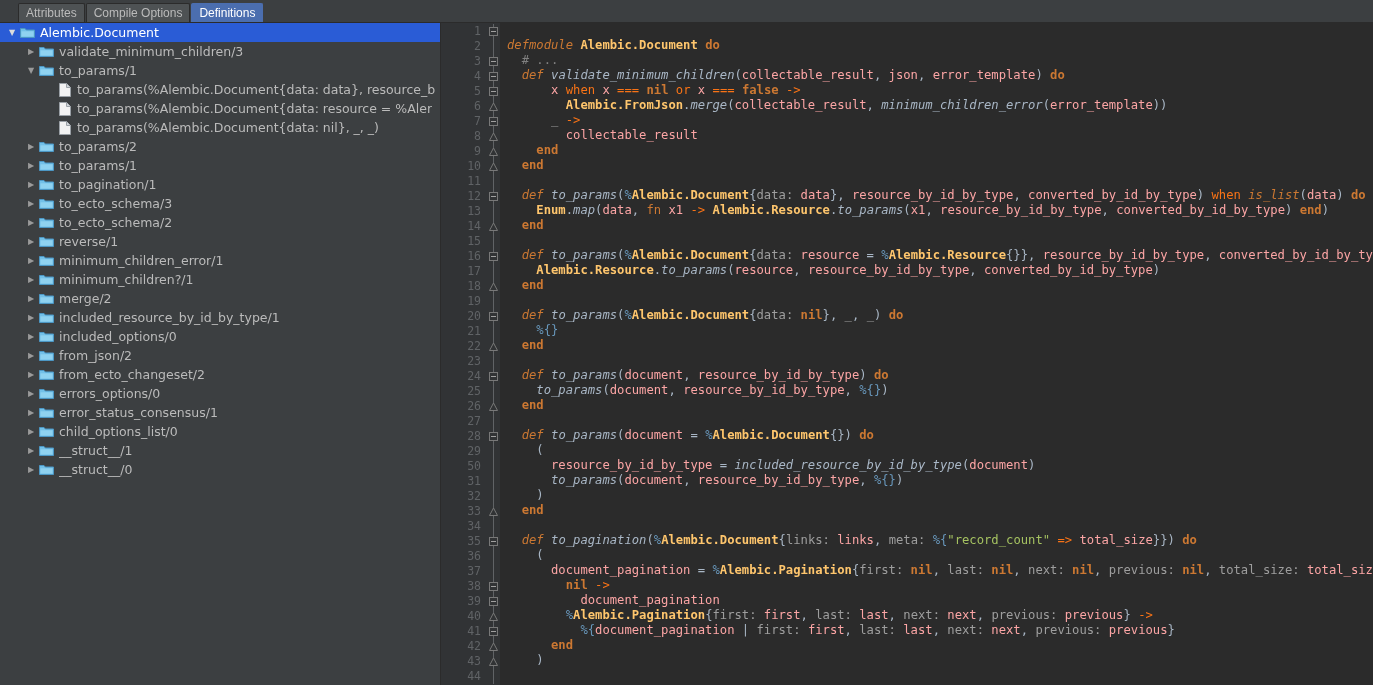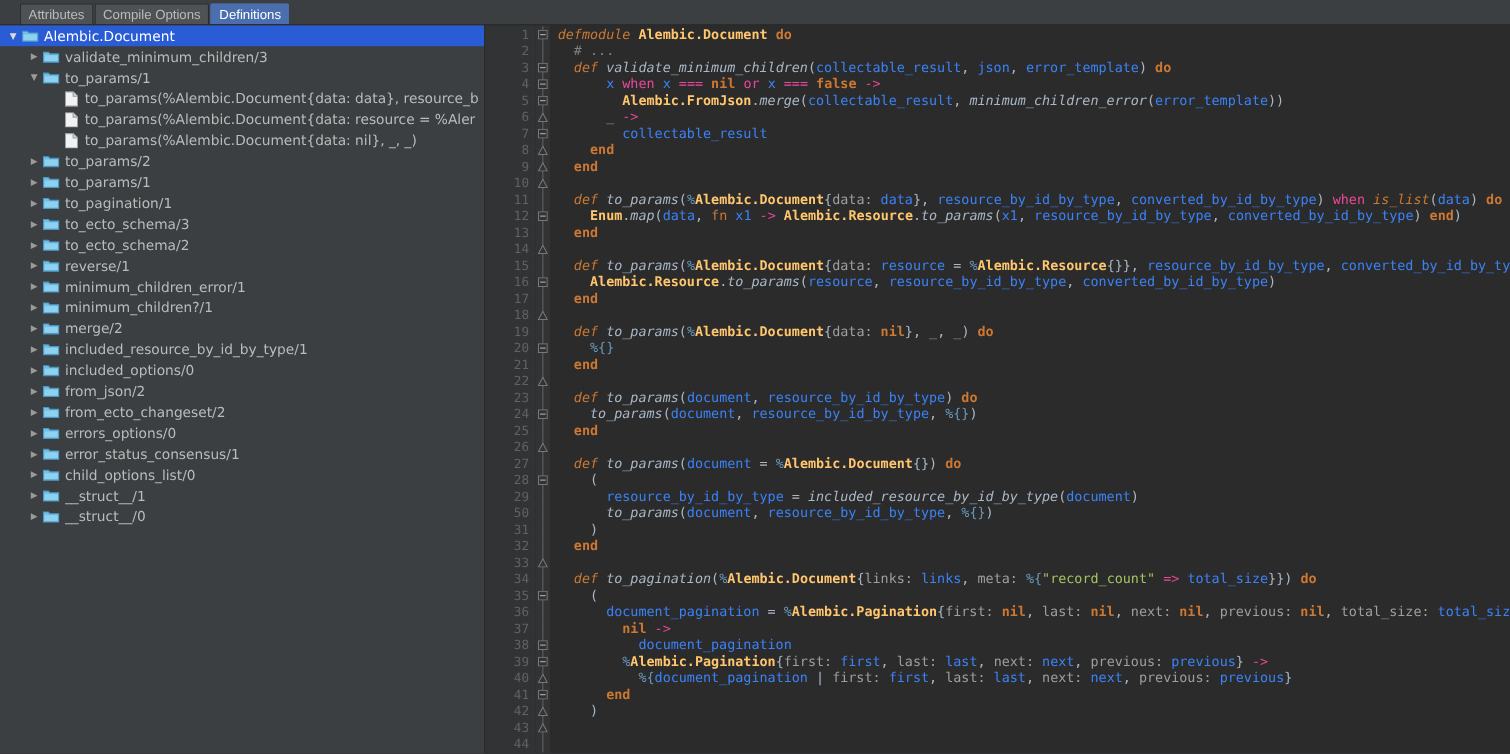--- a/index.html
+++ b/index.html
@@ -156,21 +156,21 @@
   .fold .fline {
     position: absolute;
     left: 6px; top: 0; bottom: 0;
     width: 1px;
     background: #606366;
   }
   .code-area {
     flex: 1 1 auto;
     background: #2b2b2b;
     position: relative;
-    padding-top: 1px;
+    padding-top: 15px;
     overflow: hidden;
   }
   .cl {
     height: 15px;
     line-height: 15px;
     font-family: "DejaVu Sans Mono", monospace;
     font-size: 12.2px;
     white-space: pre;
     color: #a9b7c6;
     padding-left: 6px;
@@ -178,23 +178,23 @@
     z-index: 2;
   }
 
   
   .kw      { color: #cc7832; font-style: italic; }
   .kwb     { color: #cc7832; font-weight: bold; }
   .kwp     { color: #cc7832; }
   .mod     { color: #ffc66d; font-weight: bold; }
   .fn      { color: #cc7832; font-style: italic; }
   .fni     { color: #a9b7c6; font-style: italic; }
-  .var     { color: #3b82f6; }
+  .var     { color: #fca5a5; }
   .mapkey  { color: #9e9e9e; }
-  .op      { color: #ec4899; }
+  .op      { color: #f97316; }
   .punc    { color: #a9b7c6; }
   .cmt     { color: #808080; }
   .str     { color: #a5c261; }
   .brace   { color: #a9b7c6; }
   .atom    { color: #cc7832; font-weight: bold; }
   .pct     { color: #6897bb; }
   .gray    { color: #9e9e9e; }
 </style>
 </head>
 <body>

